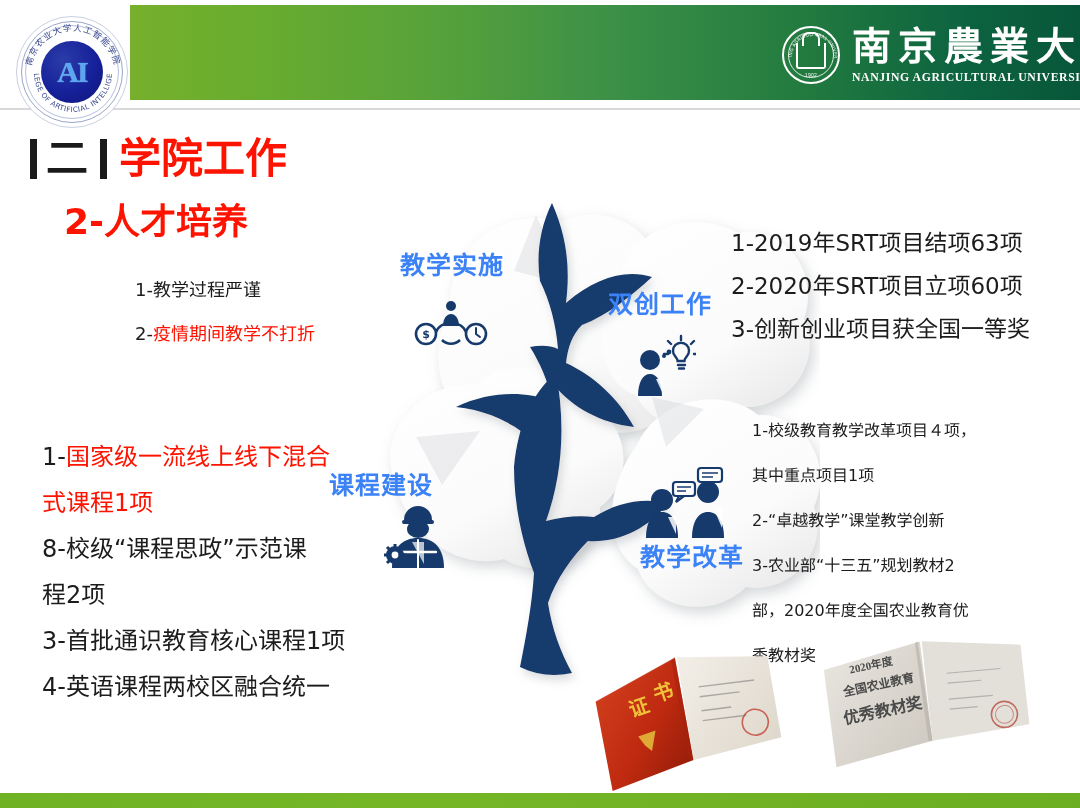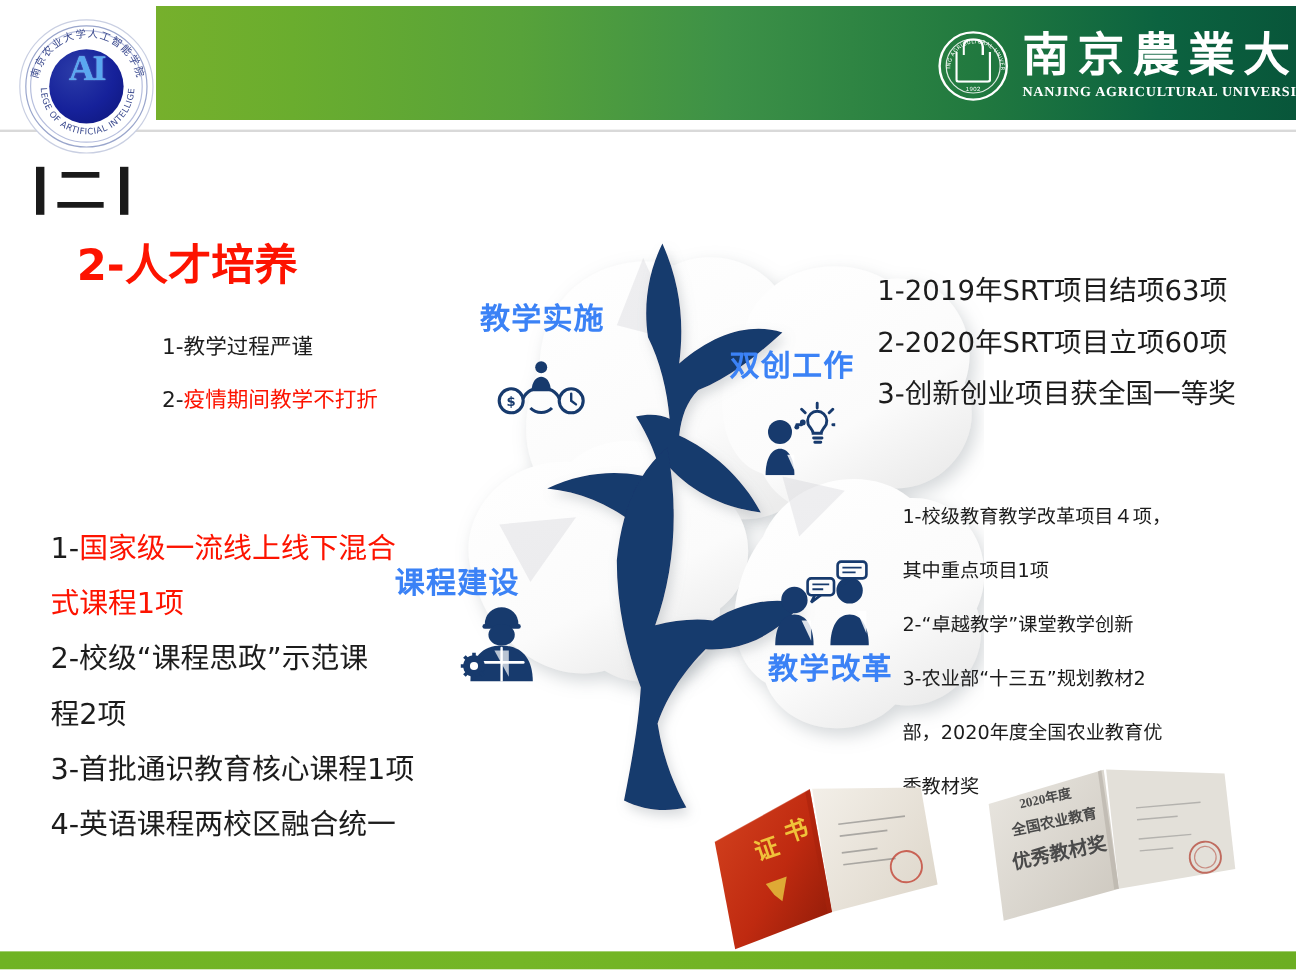--- a/index.html
+++ b/index.html
@@ -30,21 +30,21 @@
     position:absolute;left:4px;top:4px;right:4px;bottom:4px;border-radius:50%;
     border:1px solid #9aa6cc;
   }
   .ai-seal .ring-inner{
     position:absolute;left:8px;top:8px;right:8px;bottom:8px;border-radius:50%;
     border:1px solid #b6bedd;
   }
   .ai-seal .disc{
     position:relative;width:62px;height:62px;border-radius:50%;
     background:radial-gradient(circle at 35% 30%,#2b3ca8 0%,#16219a 55%,#0d1578 100%);
-    display:flex;align-items:flex-start;justify-content:center;z-index:3;
+    display:flex;align-items:center;justify-content:center;z-index:3;
   }
   .ai-seal .disc-text{
     font-family:"Liberation Serif","DejaVu Serif",serif;
     font-weight:bold;font-size:30px;color:#5aa7f0;letter-spacing:-2px;
     text-shadow:0 0 1px #9fd0ff;
   }
   .seal-arc{position:absolute;left:0;top:0;width:112px;height:112px;z-index:2;}
   .seal-arc text{font-size:7.2px;fill:#3b4a8e;font-family:"DejaVu Sans",sans-serif;letter-spacing:0.4px;}
   .seal-arc .cn{font-size:8.6px;fill:#3b4a8e;letter-spacing:1.2px;}
 
@@ -184,20 +184,21 @@
     <div class="nau-words">
       <div class="nau-cn">南京農業大學</div>
       <div class="nau-en">NANJING AGRICULTURAL UNIVERSITY</div>
     </div>
   </div>
 
   <div class="section-title">
     <span class="bar"></span>
     <span class="num">二</span>
     <span class="bar2"></span>
+    <span class="t">学院工作</span>
   </div>
   <div class="sub-title">2-人才培养</div>
 
   <div class="tree-wrap">
     <svg viewBox="0 0 520 510" xmlns="http://www.w3.org/2000/svg">
       <defs>
         <filter id="sh" x="-35%" y="-35%" width="180%" height="180%">
           <feDropShadow dx="4" dy="6" stdDeviation="7" flood-color="#9aa0a6" flood-opacity="0.42"></feDropShadow>
         </filter>
         <filter id="sh2" x="-35%" y="-35%" width="180%" height="180%">
@@ -354,21 +355,21 @@
 
   <div class="txt blk-tr">
     <span class="line">1-2019年SRT项目结项63项</span>
     <span class="line">2-2020年SRT项目立项60项</span>
     <span class="line">3-创新创业项目获全国一等奖</span>
   </div>
 
   <div class="txt blk-bl">
     <span class="line"><span>1-</span><span class="red">国家级一流线上线下混合</span></span>
     <span class="line red">式课程1项</span>
-    <span class="line">2-校级“课程思政”示范课</span>
+    <span class="line">8-校级“课程思政”示范课</span>
     <span class="line">程2项</span>
     <span class="line">3-首批通识教育核心课程1项</span>
     <span class="line">4-英语课程两校区融合统一</span>
   </div>
 
   <div class="txt blk-br">
     <span class="line">1-校级教育教学改革项目４项，</span>
     <span class="line">其中重点项目1项</span>
     <span class="line">2-“卓越教学”课堂教学创新</span>
     <span class="line">3-农业部“十三五”规划教材2</span>

